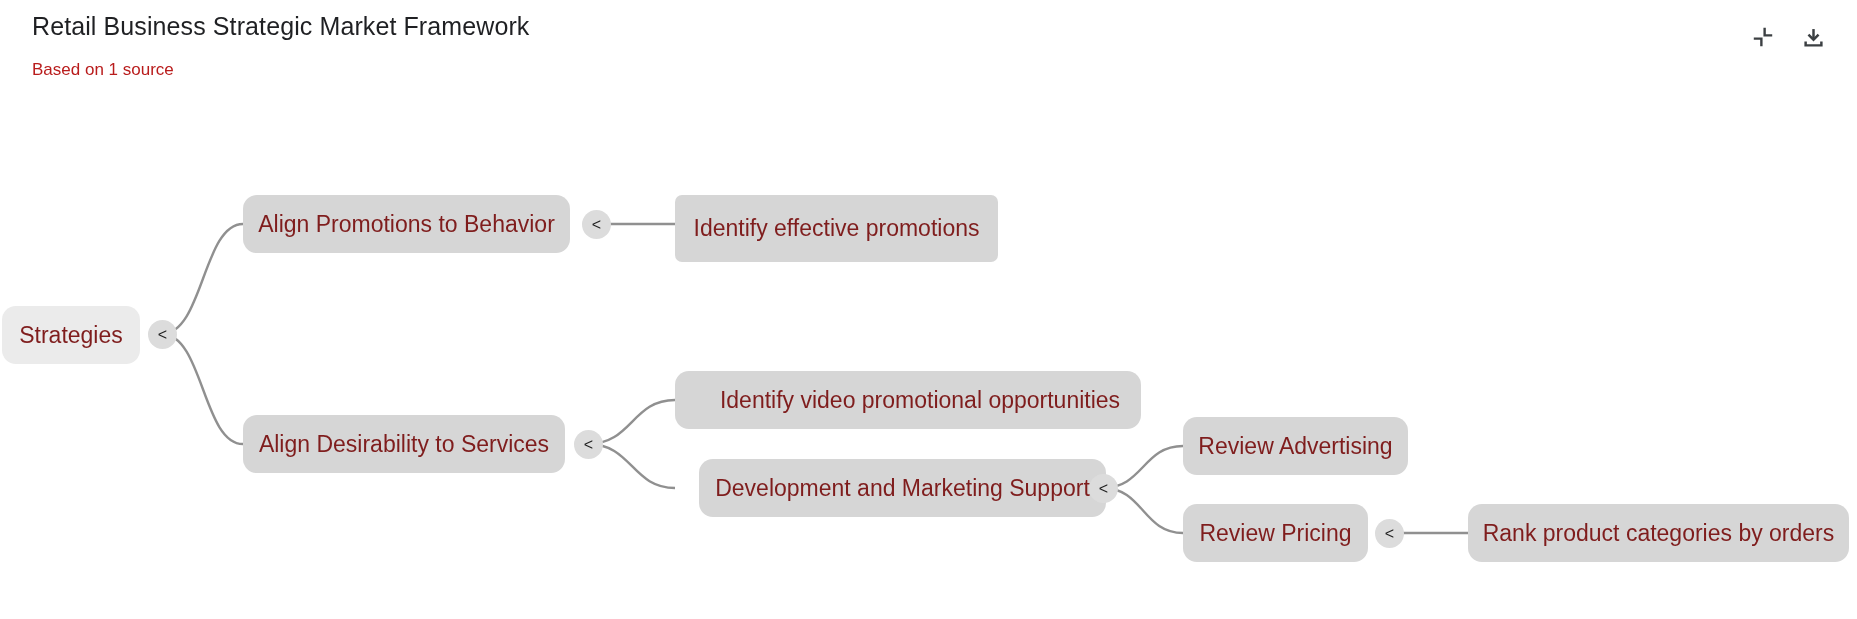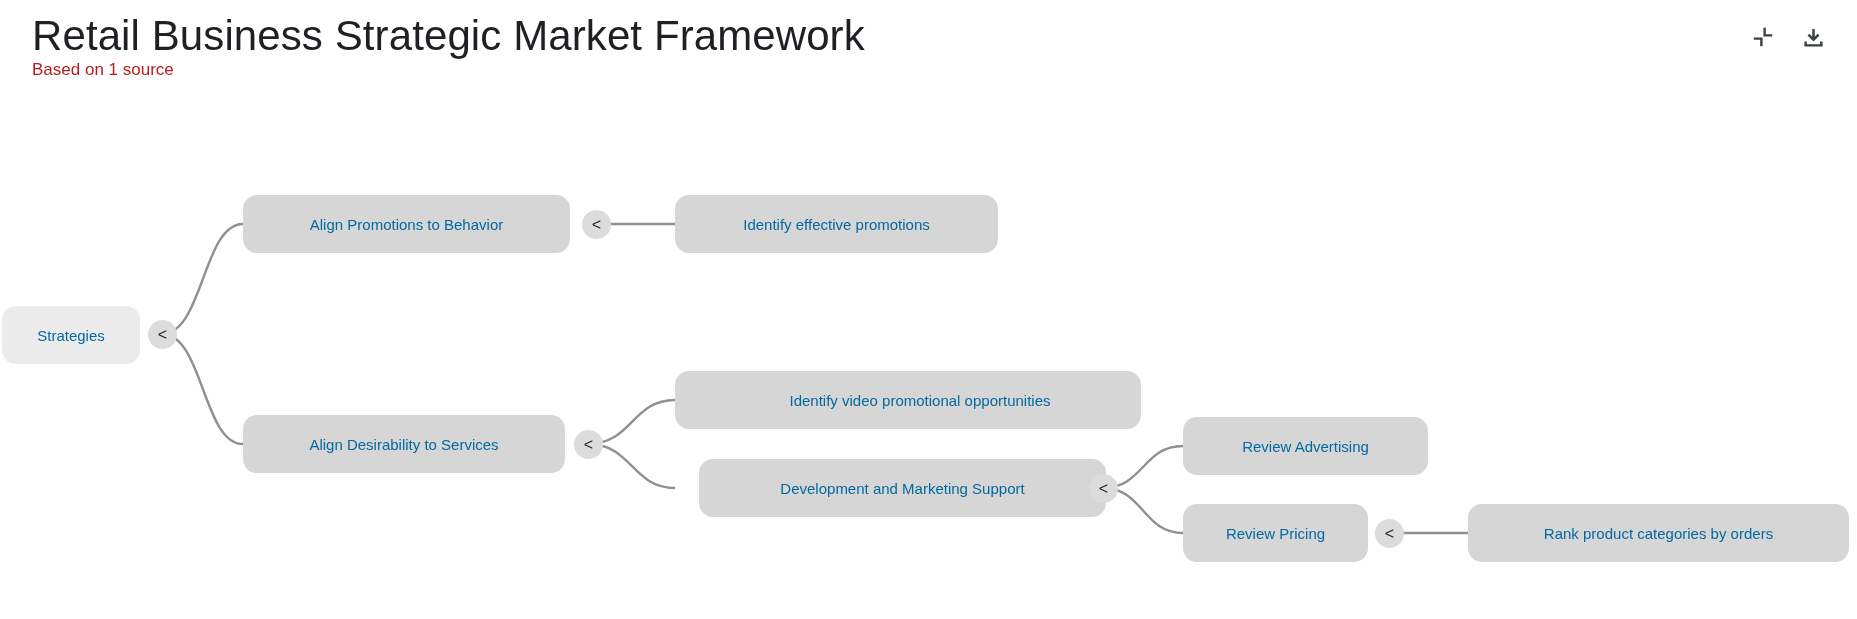--- a/index.html
+++ b/index.html
@@ -9,21 +9,21 @@
     height: 619px;
     background: #ffffff;
     font-family: "Liberation Sans", sans-serif;
     overflow: hidden;
   }
 
   
   .header-title {
     position: absolute;
     left: 32px; top: 12px;
-    font-size: 42px;
+    font-size: 25px;
     font-weight: 400;
     color: #1f2023;
     letter-spacing: 0.1px;
     white-space: nowrap;
   }
   .header-subtitle {
     position: absolute;
     left: 32px; top: 60px;
     font-size: 17px;
     color: #b91c1c;
@@ -43,22 +43,22 @@
   
   .edges {
     position: absolute;
     left: 0; top: 0;
     pointer-events: none;
   }
   .node {
     position: absolute;
     display: flex; align-items: center; justify-content: center;
     border-radius: 14px;
-    font-size: 15px;
-    color: #0369a1;
+    font-size: 23px;
+    color: #7f1d1d;
     white-space: nowrap;
     cursor: pointer;
     line-height: 1;
   }
   .node.root  { background: #ebebeb; }
   .node.child { background: #d6d6d6; }
 
   .toggle {
     position: absolute;
     width: 29px; height: 29px;
@@ -106,29 +106,29 @@
     <path d="M588 444 C 632 444, 632 488, 675 488"></path>
     <path d="M1103 488 C 1143 488, 1143 446, 1183 446"></path>
     <path d="M1103 488 C 1143 488, 1143 533, 1183 533"></path>
     <path d="M1389 533 L 1476 533"></path>
   </svg>
 
   <div class="node root" style="left:2px;    top:306px; width:138px; height:58px;">Strategies</div>
 
   <div class="node child" style="left:243px;  top:195px; width:327px; height:58px;">Align Promotions to Behavior</div>
 
-  <div class="node child" style="left:675px;  top:195px; width:323px; height:58px;">Identify effective promotions</div>
+  <div class="node child" style="left:675px;  top:195px; width:323px; height:67px;border-radius:7px;">Identify effective promotions</div>
 
   <div class="node child" style="left:243px;  top:415px; width:322px; height:58px;">Align Desirability to Services</div>
 
   <div class="node child" style="left:675px;  top:371px; width:442px; height:58px;padding-left:24px;">Identify video promotional opportunities</div>
 
   <div class="node child" style="left:699px;  top:459px; width:407px; height:58px;">Development and Marketing Support</div>
 
-  <div class="node child" style="left:1183px; top:417px; width:245px; height:58px;">Review Advertising</div>
+  <div class="node child" style="left:1183px; top:417px; width:225px; height:58px;">Review Advertising</div>
 
   <div class="node child" style="left:1183px; top:504px; width:185px; height:58px;">Review Pricing</div>
 
   <div class="node child" style="left:1468px; top:504px; width:381px; height:58px;">Rank product categories by orders</div>
 
   <div class="toggle" style="left:148px;  top:320px;">&lt;</div>
 
   <div class="toggle" style="left:582px;  top:210px;">&lt;</div>
 
   <div class="toggle" style="left:574px;  top:430px;">&lt;</div>

